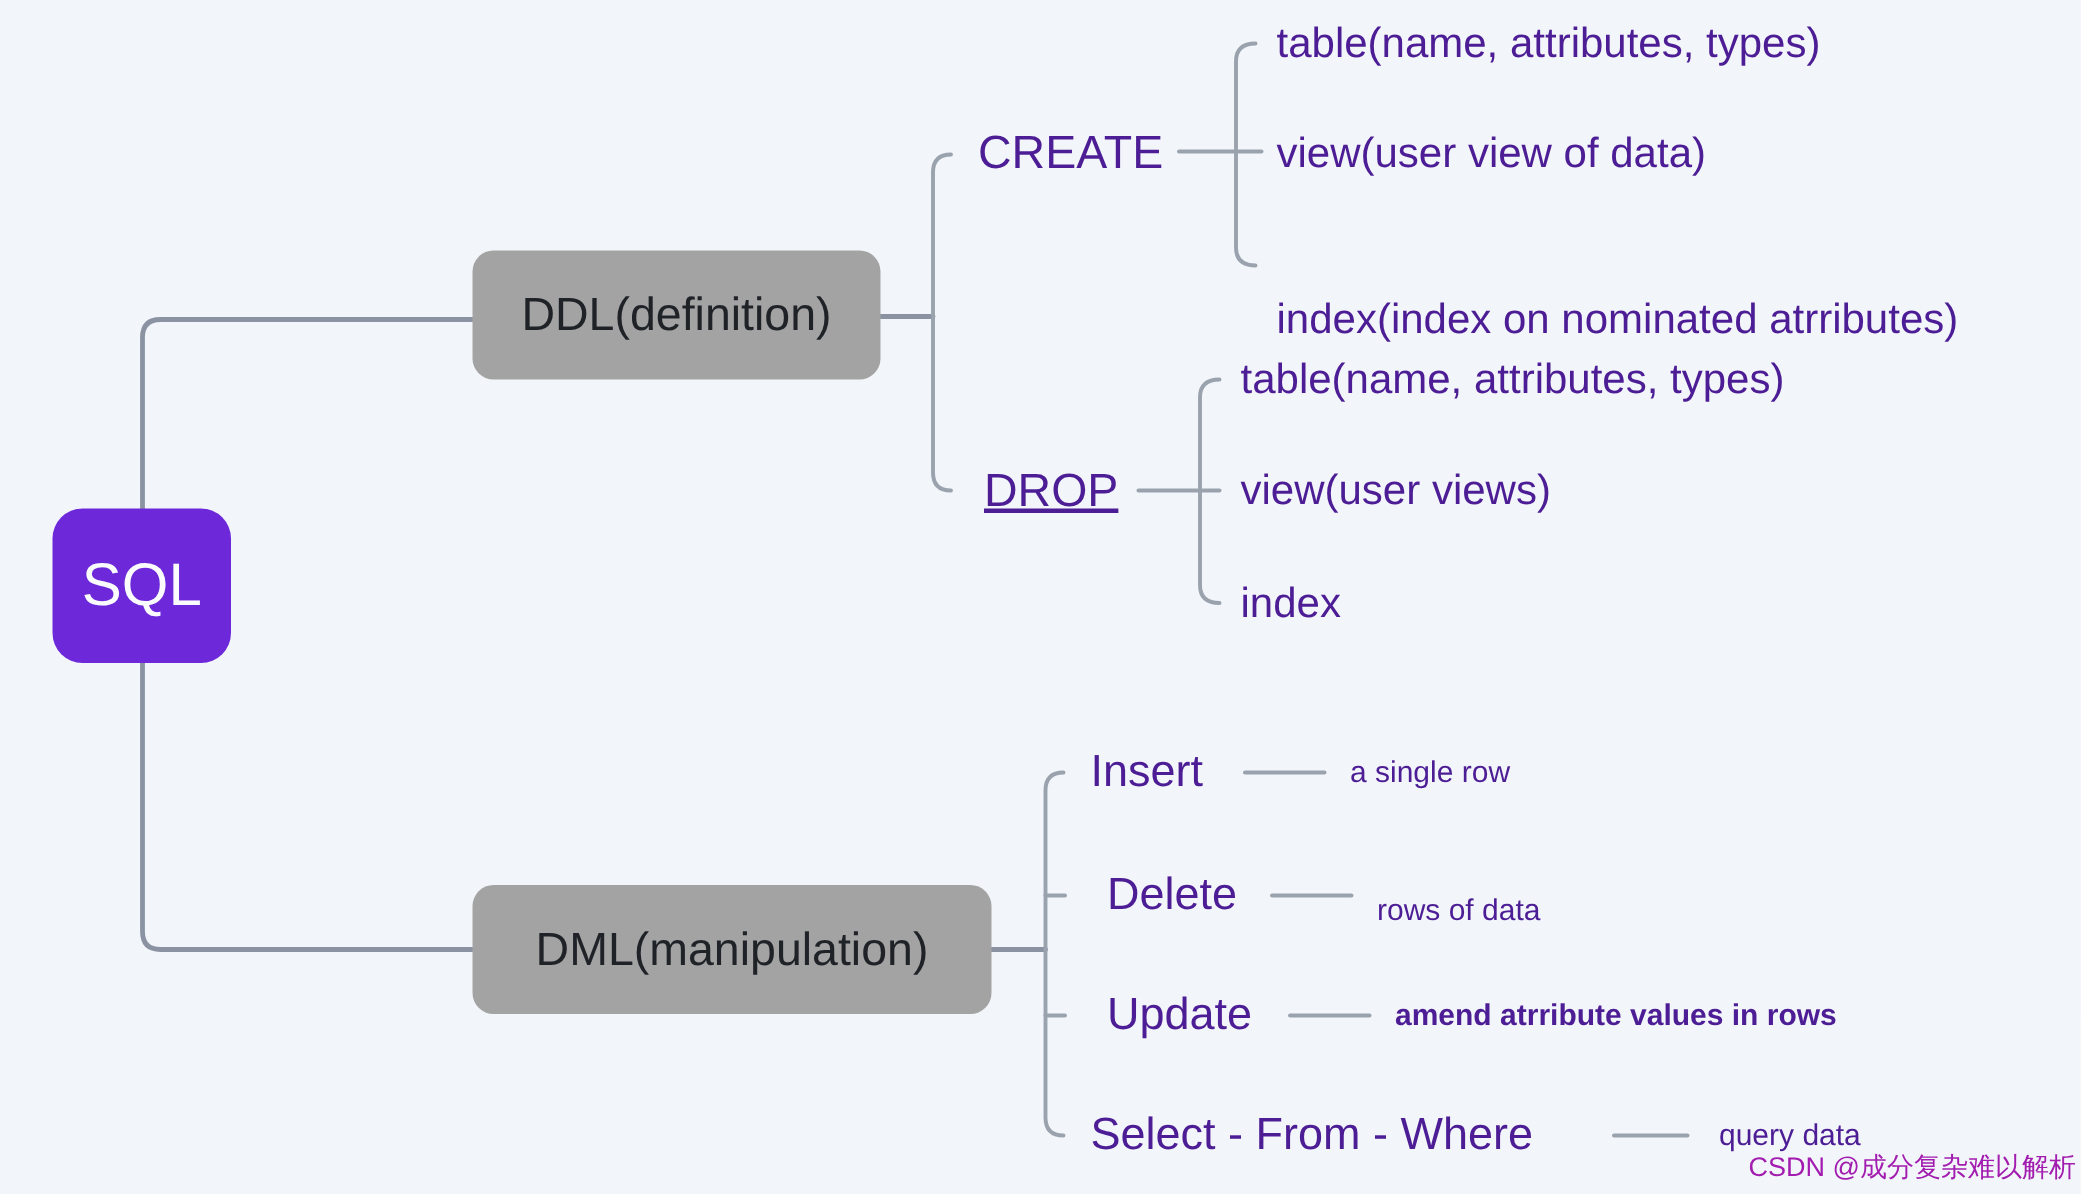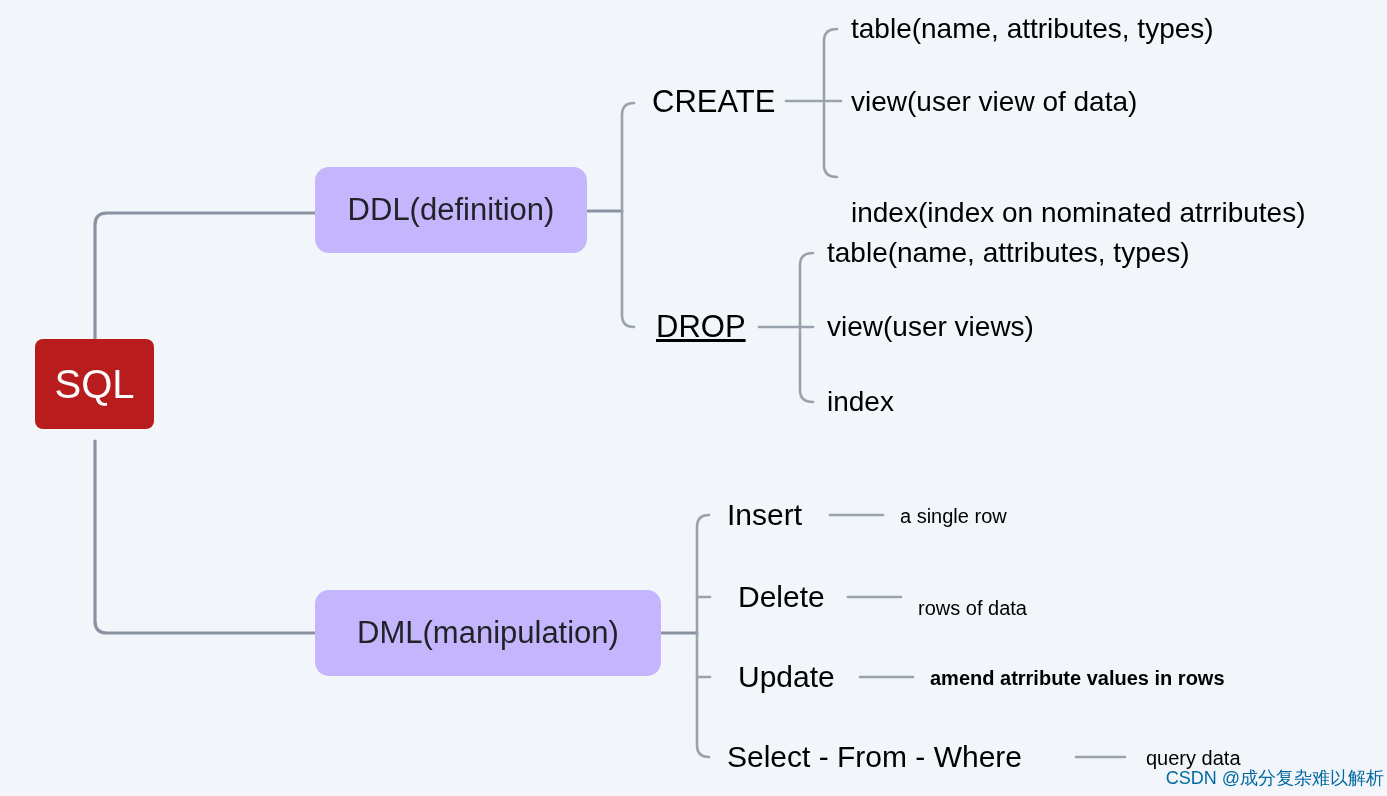--- a/index.html
+++ b/index.html
@@ -27,53 +27,53 @@
   .box {
     position: absolute;
     display: flex;
     align-items: center;
     justify-content: center;
     box-sizing: border-box;
     white-space: nowrap;
   }
   .root-box {
     left: 35px; top: 339px;
-    width: 119px; height: 90px;
-    background: #b91c1c;
-    border-radius: 8px;
+    width: 119px; height: 103px;
+    background: #6d28d9;
+    border-radius: 20px;
     color: #FAFBFD;
     font-size: 40px;
   }
   .branch-box {
-    background: #c4b5fd;
+    background: #a3a3a3;
     border-radius: 14px;
     color: #1F2227;
     font-size: 31px;
   }
   .ddl-box { left: 315px; top: 167px; width: 272px; height: 86px; }
   .dml-box { left: 315px; top: 590px; width: 346px; height: 86px; }
 
   .txt {
     position: absolute;
     transform: translateY(-50%);
     white-space: nowrap;
-    color: #000000;
+    color: #4c1d95;
   }
   .keyword { font-size: 31px; }
   .op      { font-size: 30px; }
   .leaf    { font-size: 28px; }
   .desc    { font-size: 20px; }
 
   .watermark {
     position: absolute;
     right: 3px;
     top: 778px;
     transform: translateY(-50%);
     font-size: 18px;
-    color: #0369a1;
+    color: #a21caf;
     white-space: nowrap;
     margin-left: 40px;
   }
 </style>
 </head>
 <body>
 
 <div class="canvas">
 
   <svg class="connectors" viewBox="0 0 1387 796" aria-hidden="true">

